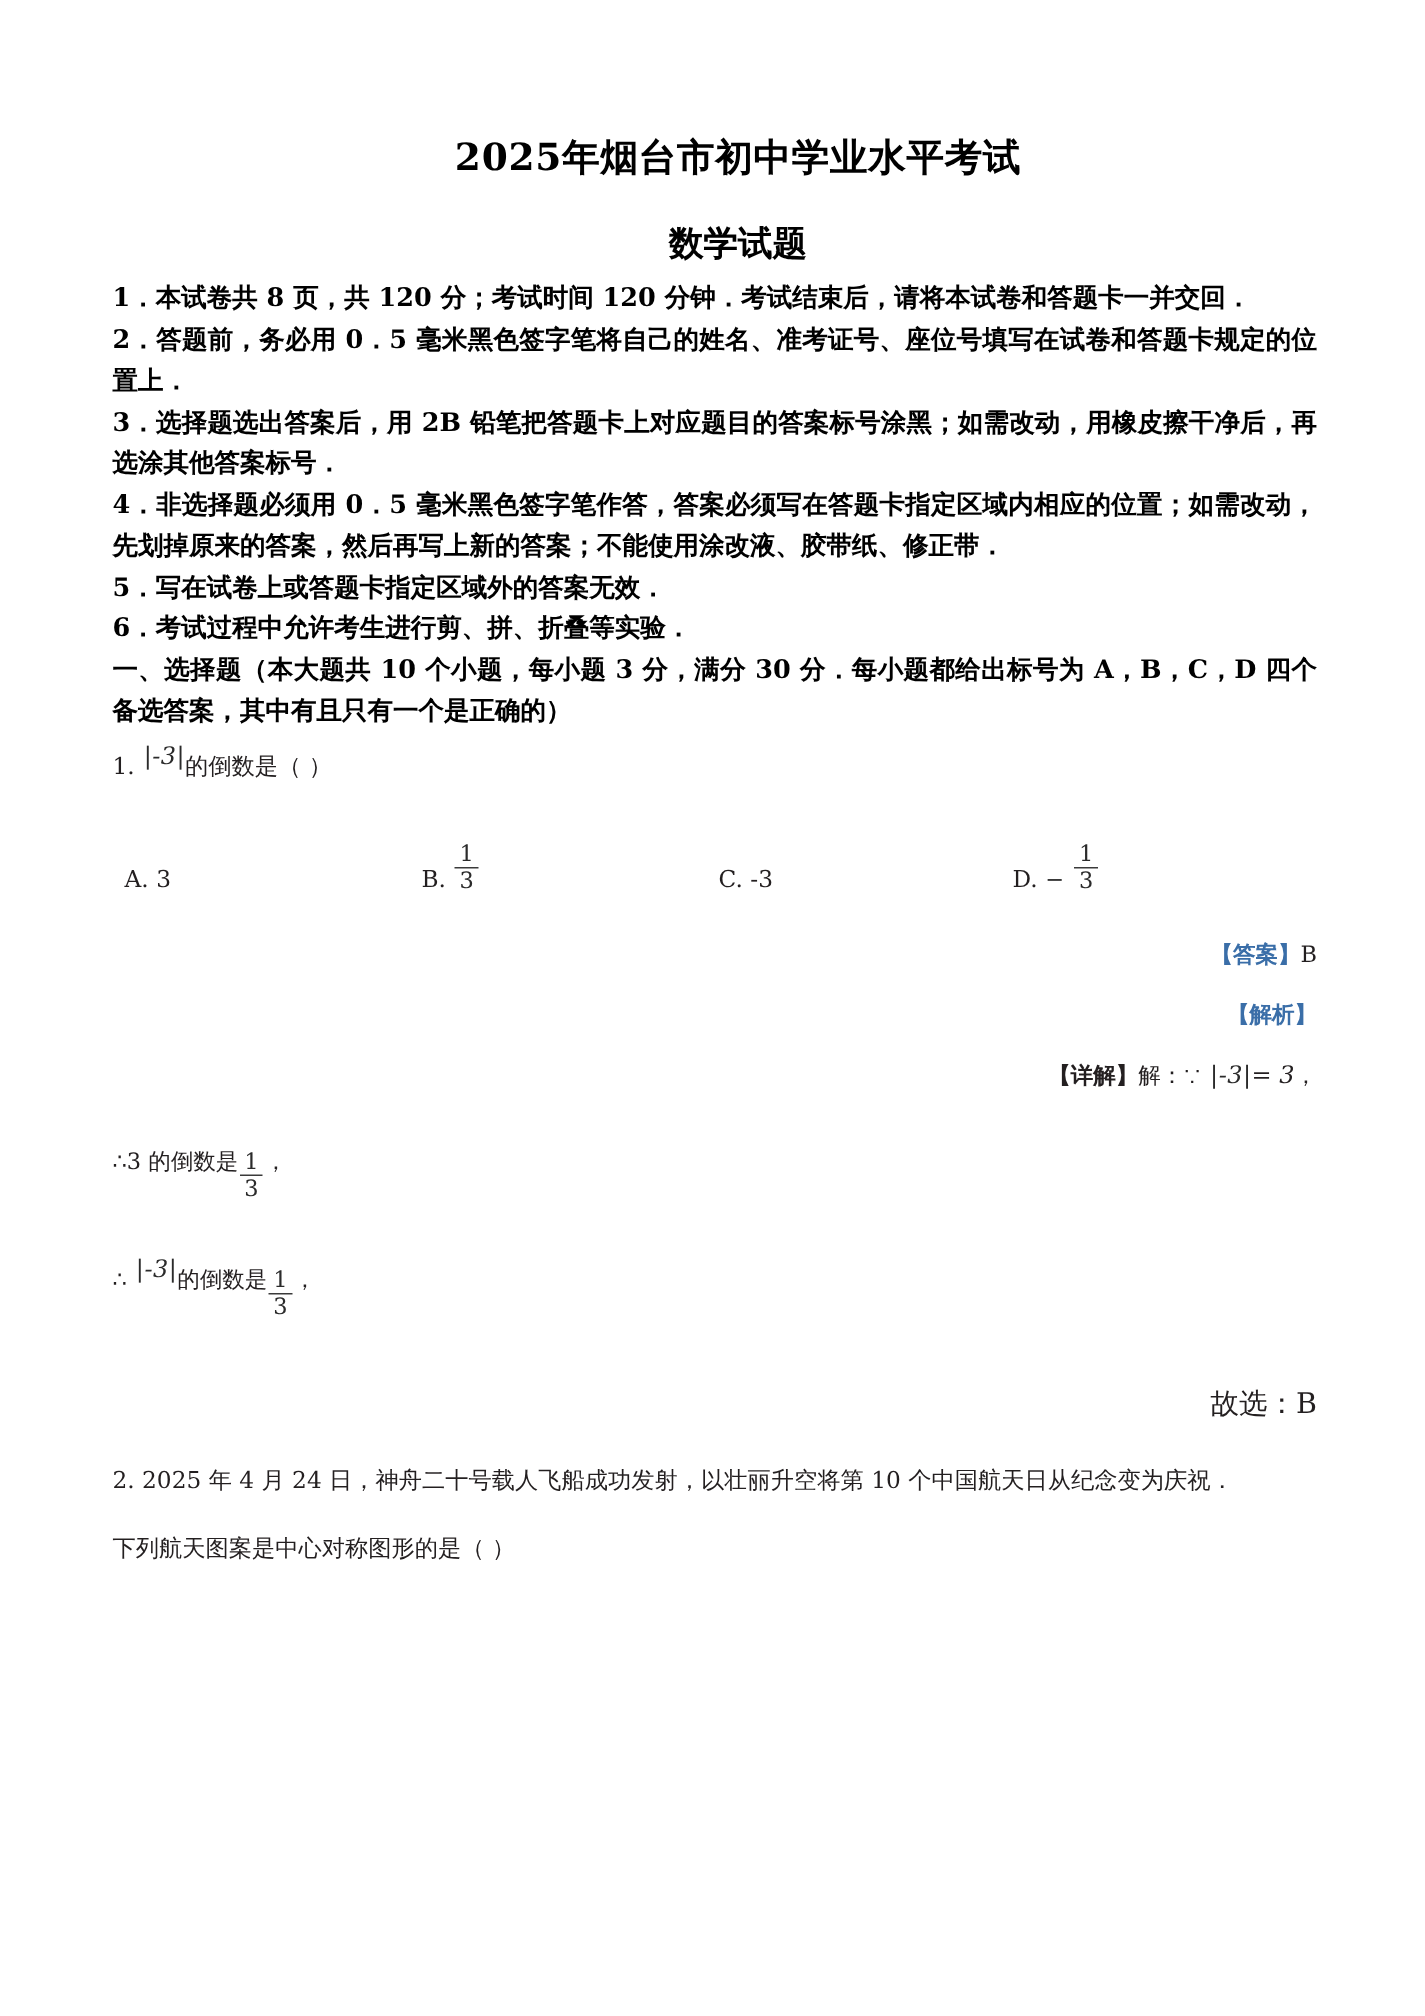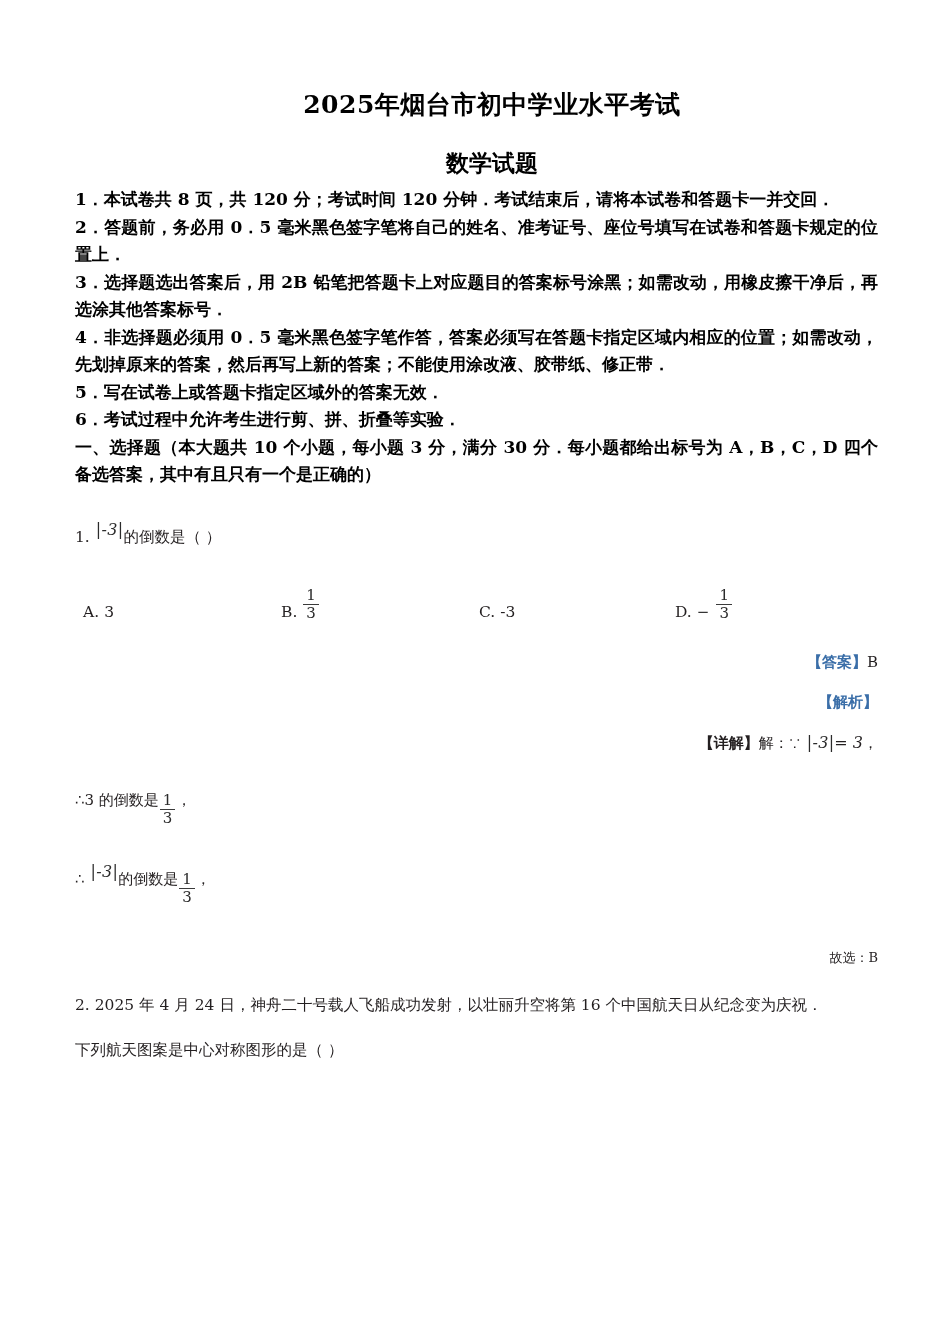--- a/index.html
+++ b/index.html
@@ -79,21 +79,21 @@
   }
 
   
   .q-line {
     font-size: 15.5px;
     line-height: 1.5;
     margin: 0;
     color: #231f20;
   }
   .q1-line {
-    margin-top: 36px;
+    margin-top: 10px;
   }
 
   
   .mathtok {
     font-family: "DejaVu Serif", "Liberation Serif", serif;
     font-style: italic;
     font-size: 16px;
     position: relative;
     top: -7px;
     color: #2b2b2b;
@@ -185,21 +185,21 @@
     font-size: 15px;
     margin: 0;
     color: #231f20;
     display: flex;
     align-items: baseline;
     height: 34px;
   }
   .step-gap-1 { margin-top: 36px; }
   .step-gap-2 { margin-top: 44px; }
 
-  .conclusion { margin-top: 46px; font-size: 13px; color:#231f20; }
+  .conclusion { margin-top: 46px; font-size: 19px; color:#231f20; }
 
   .q2-block { margin-top: 27px; }
   .q2-line1 { font-size: 15.5px; line-height: 1.5; margin: 0; color:#231f20; }
   .q2-line2 { font-size: 15.5px; line-height: 1.5; margin: 22px 0 0 0; color:#231f20; }
 
   .sym { font-family: "DejaVu Serif", "Liberation Serif", serif; }
   .eqn { font-style: italic; font-size: 16px; }
   .nbsp-pad { display:inline-block; width: 6px; }
 </style>
 </head>
@@ -292,18 +292,18 @@
             <span class="den">3</span>
           </span>
           <span>，</span>
       </div>
 
       <p class="conclusion">故选：B</p>
 
     </div>
 
     <div class="q2-block">
-      <p class="q2-line1">2. 2025 年 4 月 24 日，神舟二十号载人飞船成功发射，以壮丽升空将第 16 个中国航天日从纪念变为庆祝．</p>
+      <p class="q2-line1">2. 2025 年 4 月 24 日，神舟二十号载人飞船成功发射，以壮丽升空将第 10 个中国航天日从纪念变为庆祝．</p>
       <p class="q2-line2">下列航天图案是中心对称图形的是（      ）</p>
     </div>
 
   </div>
 </div>
 
 </body></html>

